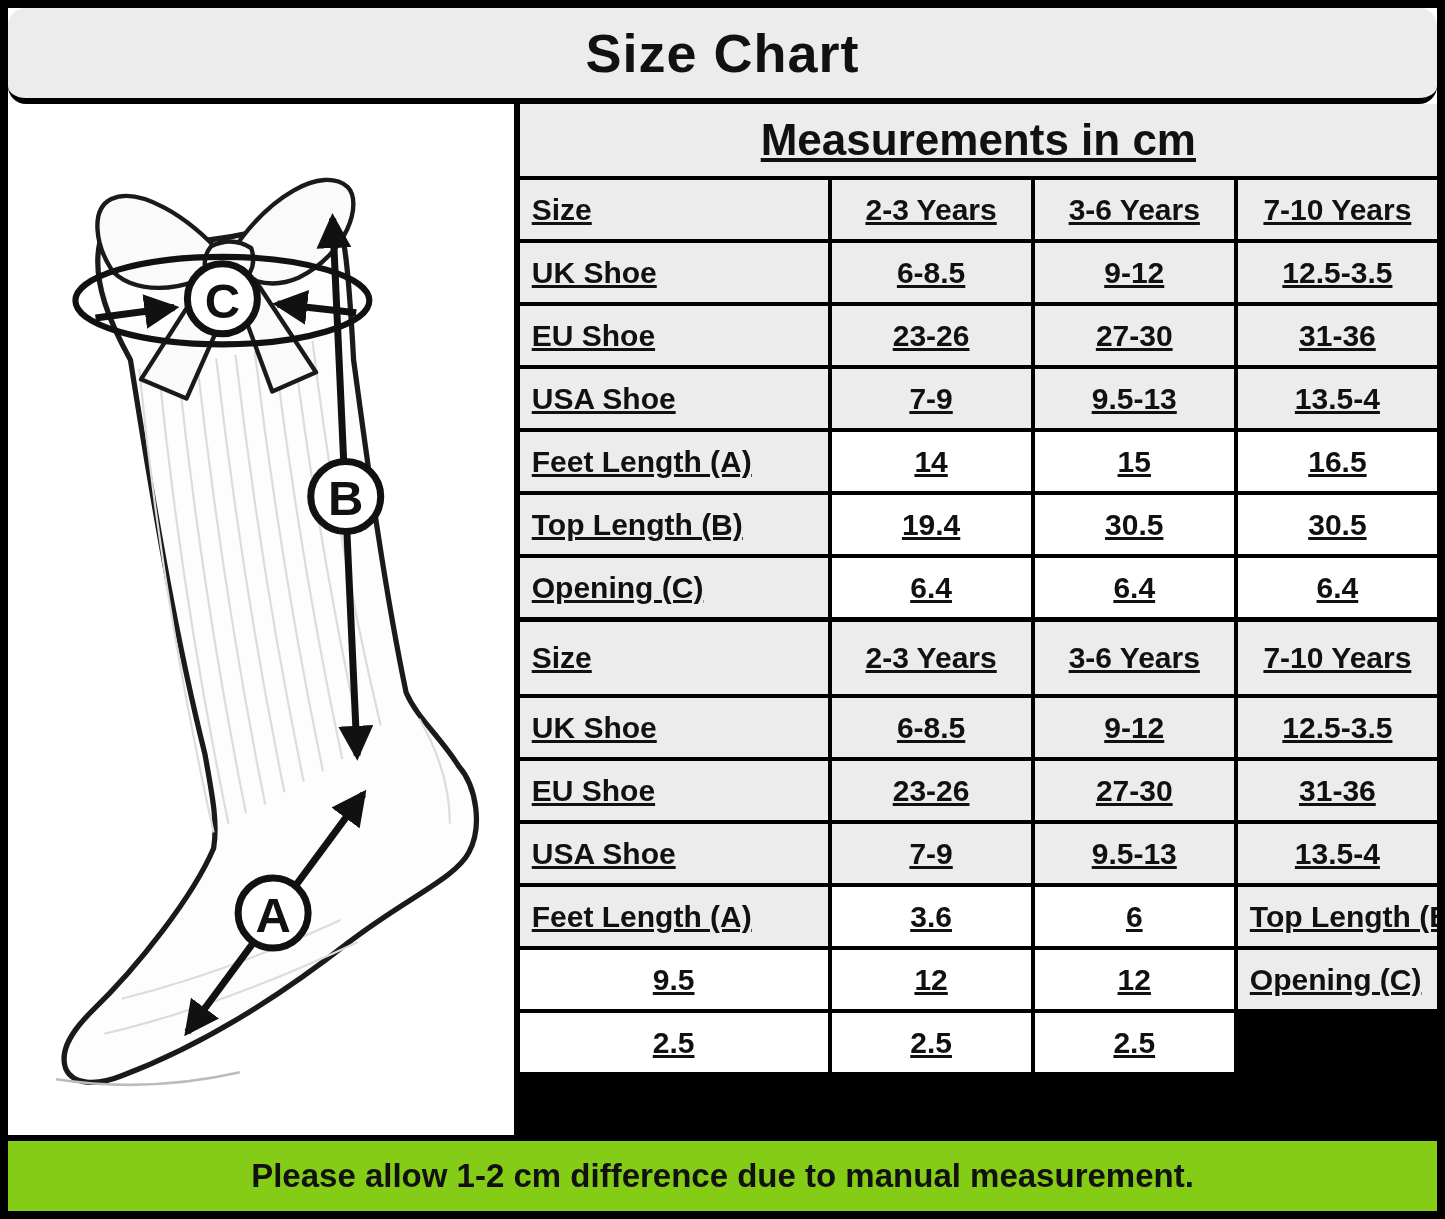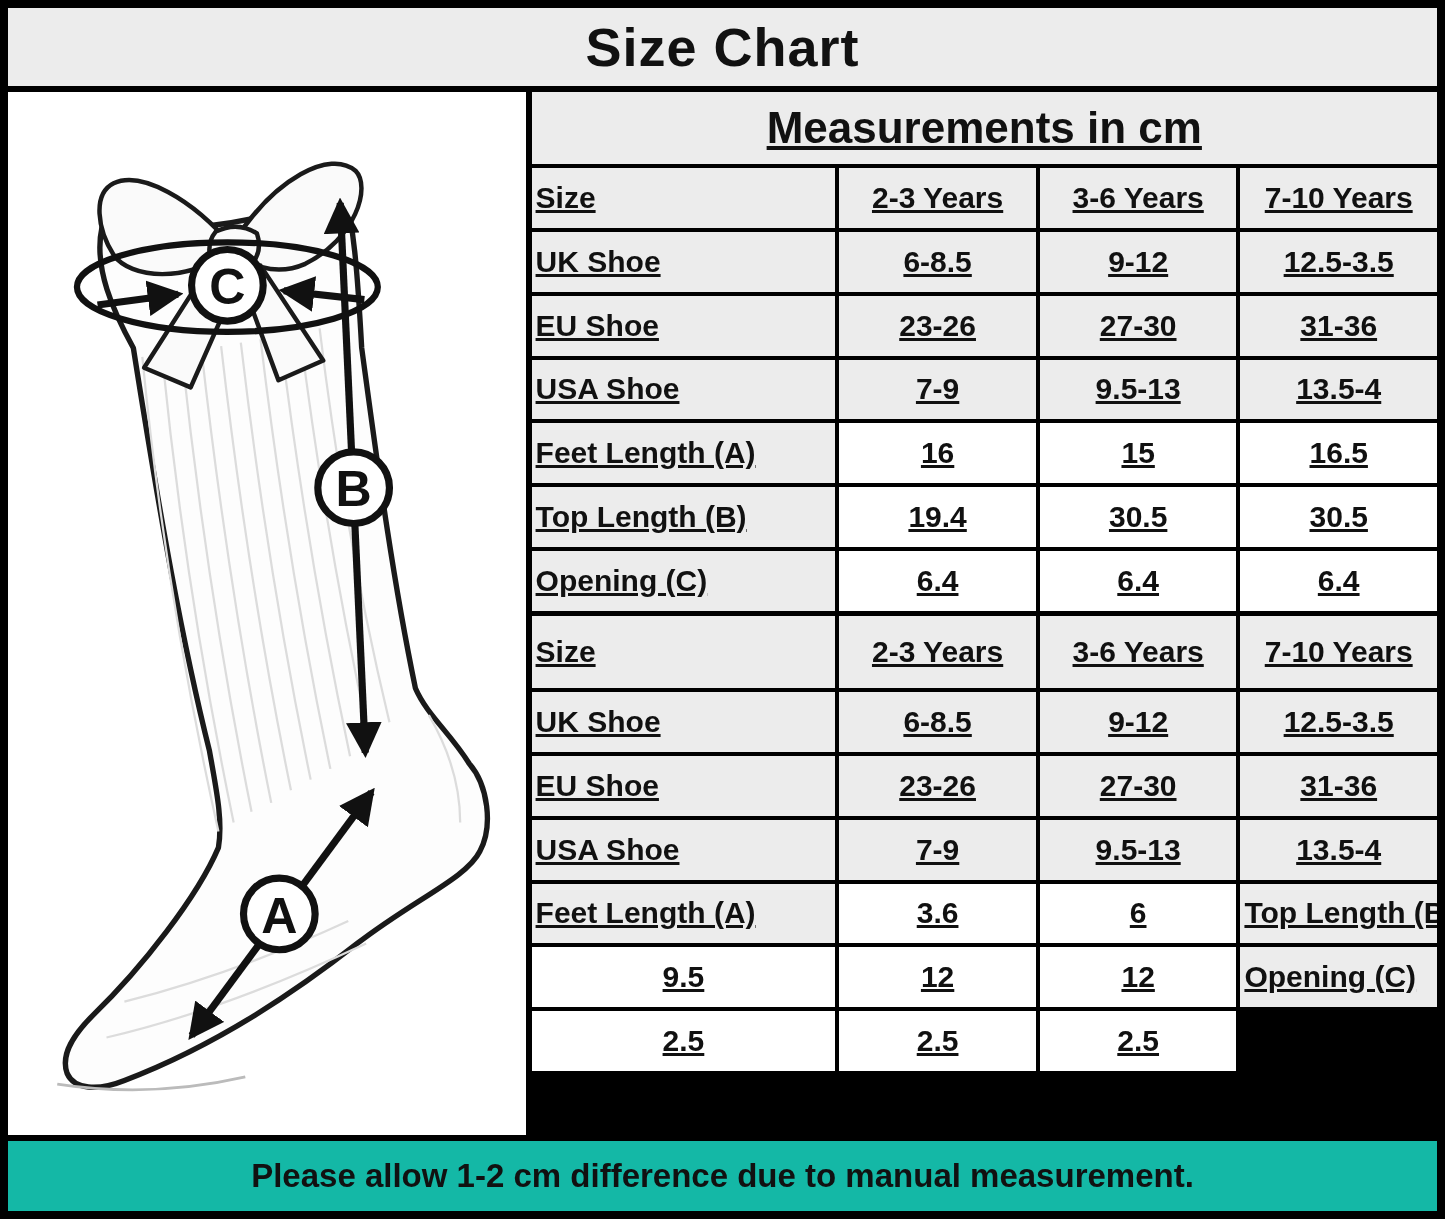--- a/index.html
+++ b/index.html
@@ -7,29 +7,30 @@
   body {
     font-family: "Liberation Sans", sans-serif;
     font-weight: bold;
     color: #111;
     background: #fff;
     border: 8px solid #000;
     display: flex;
     flex-direction: column;
   }
   .title-band {
-    height: 84px;
+    height: 96px;
     background: #ececec;
     border-bottom: 6px solid #000;
     display: flex;
     align-items: center;
     justify-content: center;
     font-size: 54px;
     letter-spacing: 1px;
     flex: 0 0 auto;
+    border-radius: 18px;
   }
   .main { flex: 1 1 auto; display: flex; min-height: 0; }
   .sock-panel {
     width: 40%;
     background: #fff;
     border-right: 6px solid #000;
     overflow: hidden;
   }
   .sock-panel svg { display: block; width: 100%; height: 100%; }
   .tables {
@@ -57,24 +58,24 @@
     font-size: 30px;
     white-space: nowrap;
     overflow: hidden;
   }
   .cell.shaded { background: #ececec; }
   .cell.table-title {
     grid-column: 1 / -1;
     font-size: 44px;
     background: #ececec;
   }
-  .cell.label { justify-content: flex-start; padding-left: 4px; }
+  .cell.label { justify-content: flex-start; padding-left: 12px; }
   .footer-band {
     height: 76px;
-    background: #14b8a6;
+    background: #84cc16;
     border-top: 6px solid #000;
     display: flex;
     align-items: center;
     justify-content: center;
     font-size: 33px;
     flex: 0 0 auto;
   }
 </style>
 </head>
 <body>
@@ -175,21 +176,21 @@
       <div class="cell shaded">23-26</div>
       <div class="cell shaded">27-30</div>
       <div class="cell shaded">31-36</div>
 
       <div class="cell label shaded">USA Shoe</div>
       <div class="cell shaded">7-9</div>
       <div class="cell shaded">9.5-13</div>
       <div class="cell shaded">13.5-4</div>
 
       <div class="cell label shaded">Feet Length (A)</div>
-      <div class="cell">16</div>
+      <div class="cell">14</div>
       <div class="cell">15</div>
       <div class="cell">16.5</div>
 
       <div class="cell label shaded">Top Length (B)</div>
       <div class="cell">19.4</div>
       <div class="cell">30.5</div>
       <div class="cell">30.5</div>
 
       <div class="cell label shaded">Opening (C)</div>
       <div class="cell">6.4</div>

